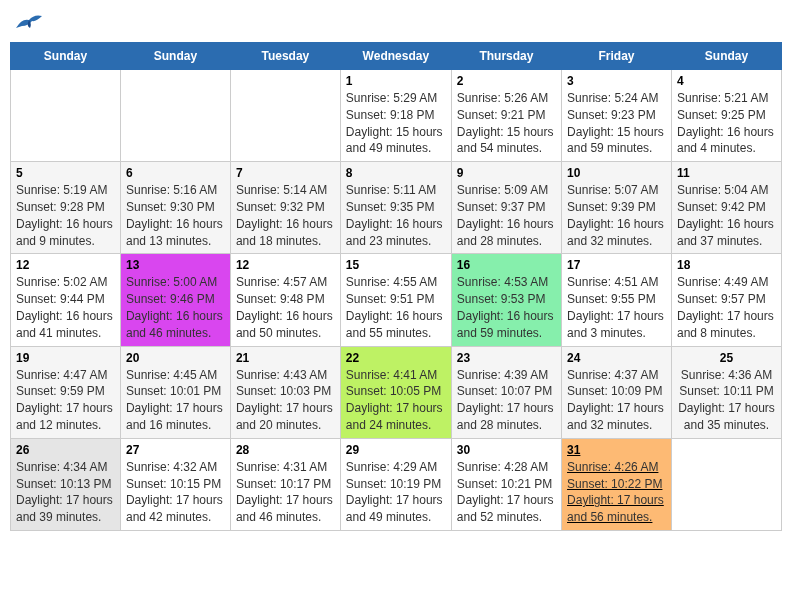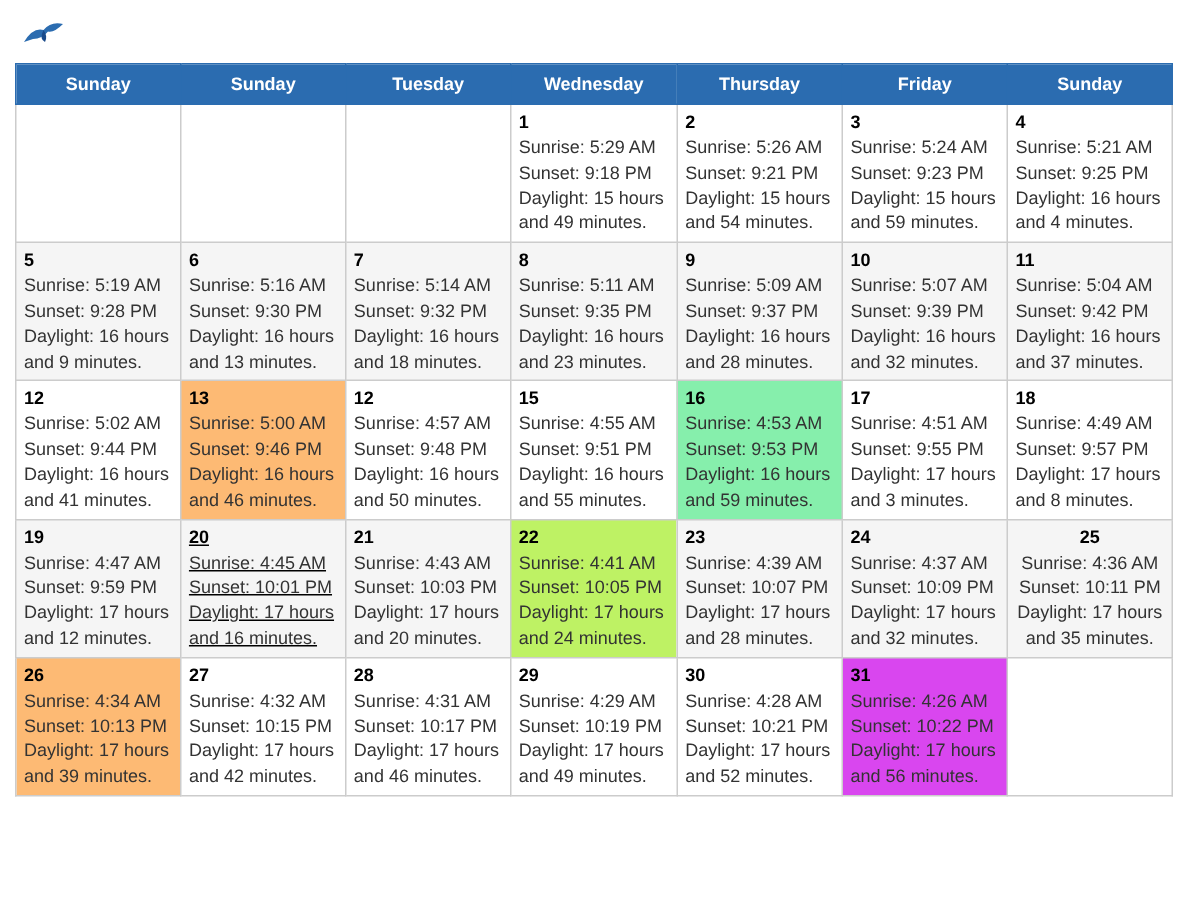--- a/index.html
+++ b/index.html
@@ -169,21 +169,21 @@
         <td style="background: rgb(245, 245, 245);">
           <span class="day-number">11</span>
           <div class="day-info">Sunrise: 5:04 AM<br>Sunset: 9:42 PM<br>Daylight: 16 hours and 37 minutes.</div>
         </td>
       </tr>
       <tr>
         <td style="background: rgb(255, 255, 255);">
           <span class="day-number">12</span>
           <div class="day-info">Sunrise: 5:02 AM<br>Sunset: 9:44 PM<br>Daylight: 16 hours and 41 minutes.</div>
         </td>
-        <td style="background: #fdba74;">
+        <td style="background: #d946ef;">
           <span class="day-number">13</span>
           <div class="day-info">Sunrise: 5:00 AM<br>Sunset: 9:46 PM<br>Daylight: 16 hours and 46 minutes.</div>
         </td>
         <td style="background: rgb(255, 255, 255);">
           <span class="day-number">12</span>
           <div class="day-info">Sunrise: 4:57 AM<br>Sunset: 9:48 PM<br>Daylight: 16 hours and 50 minutes.</div>
         </td>
         <td style="background: rgb(255, 255, 255);">
           <span class="day-number">15</span>
           <div class="day-info">Sunrise: 4:55 AM<br>Sunset: 9:51 PM<br>Daylight: 16 hours and 55 minutes.</div>
@@ -199,21 +199,21 @@
         <td style="background: rgb(255, 255, 255);">
           <span class="day-number">18</span>
           <div class="day-info">Sunrise: 4:49 AM<br>Sunset: 9:57 PM<br>Daylight: 17 hours and 8 minutes.</div>
         </td>
       </tr>
       <tr>
         <td style="background: rgb(245, 245, 245);">
           <span class="day-number">19</span>
           <div class="day-info">Sunrise: 4:47 AM<br>Sunset: 9:59 PM<br>Daylight: 17 hours and 12 minutes.</div>
         </td>
-        <td style="background: rgb(245, 245, 245); text-decoration: underline;">
+        <td style="background: rgb(245, 245, 245);">
           <span class="day-number">20</span>
           <div class="day-info">Sunrise: 4:45 AM<br>Sunset: 10:01 PM<br>Daylight: 17 hours and 16 minutes.</div>
         </td>
         <td style="background: rgb(245, 245, 245);">
           <span class="day-number">21</span>
           <div class="day-info">Sunrise: 4:43 AM<br>Sunset: 10:03 PM<br>Daylight: 17 hours and 20 minutes.</div>
         </td>
         <td style="background: #bef264;">
           <span class="day-number">22</span>
           <div class="day-info">Sunrise: 4:41 AM<br>Sunset: 10:05 PM<br>Daylight: 17 hours and 24 minutes.</div>
@@ -225,40 +225,40 @@
         <td style="background: rgb(245, 245, 245);">
           <span class="day-number">24</span>
           <div class="day-info">Sunrise: 4:37 AM<br>Sunset: 10:09 PM<br>Daylight: 17 hours and 32 minutes.</div>
         </td>
         <td style="background: rgb(245, 245, 245); text-align: center;">
           <span class="day-number">25</span>
           <div class="day-info">Sunrise: 4:36 AM<br>Sunset: 10:11 PM<br>Daylight: 17 hours and 35 minutes.</div>
         </td>
       </tr>
       <tr>
-        <td style="background: #fdba74;">
+        <td style="background: #e5e5e5;">
           <span class="day-number">26</span>
           <div class="day-info">Sunrise: 4:34 AM<br>Sunset: 10:13 PM<br>Daylight: 17 hours and 39 minutes.</div>
         </td>
         <td style="background: rgb(255, 255, 255); margin-left: 47px;">
           <span class="day-number">27</span>
           <div class="day-info">Sunrise: 4:32 AM<br>Sunset: 10:15 PM<br>Daylight: 17 hours and 42 minutes.</div>
         </td>
         <td style="background: rgb(255, 255, 255);">
           <span class="day-number">28</span>
           <div class="day-info">Sunrise: 4:31 AM<br>Sunset: 10:17 PM<br>Daylight: 17 hours and 46 minutes.</div>
         </td>
         <td style="background: rgb(255, 255, 255);">
           <span class="day-number">29</span>
           <div class="day-info">Sunrise: 4:29 AM<br>Sunset: 10:19 PM<br>Daylight: 17 hours and 49 minutes.</div>
         </td>
         <td style="background: rgb(255, 255, 255);">
           <span class="day-number">30</span>
           <div class="day-info">Sunrise: 4:28 AM<br>Sunset: 10:21 PM<br>Daylight: 17 hours and 52 minutes.</div>
         </td>
-        <td style="background: #d946ef;">
+        <td style="background: #fdba74; text-decoration: underline;">
           <span class="day-number">31</span>
           <div class="day-info">Sunrise: 4:26 AM<br>Sunset: 10:22 PM<br>Daylight: 17 hours and 56 minutes.</div>
         </td>
         <td class="empty-cell"></td>
       </tr>
     </tbody>
 </table>
 
 </body></html>

